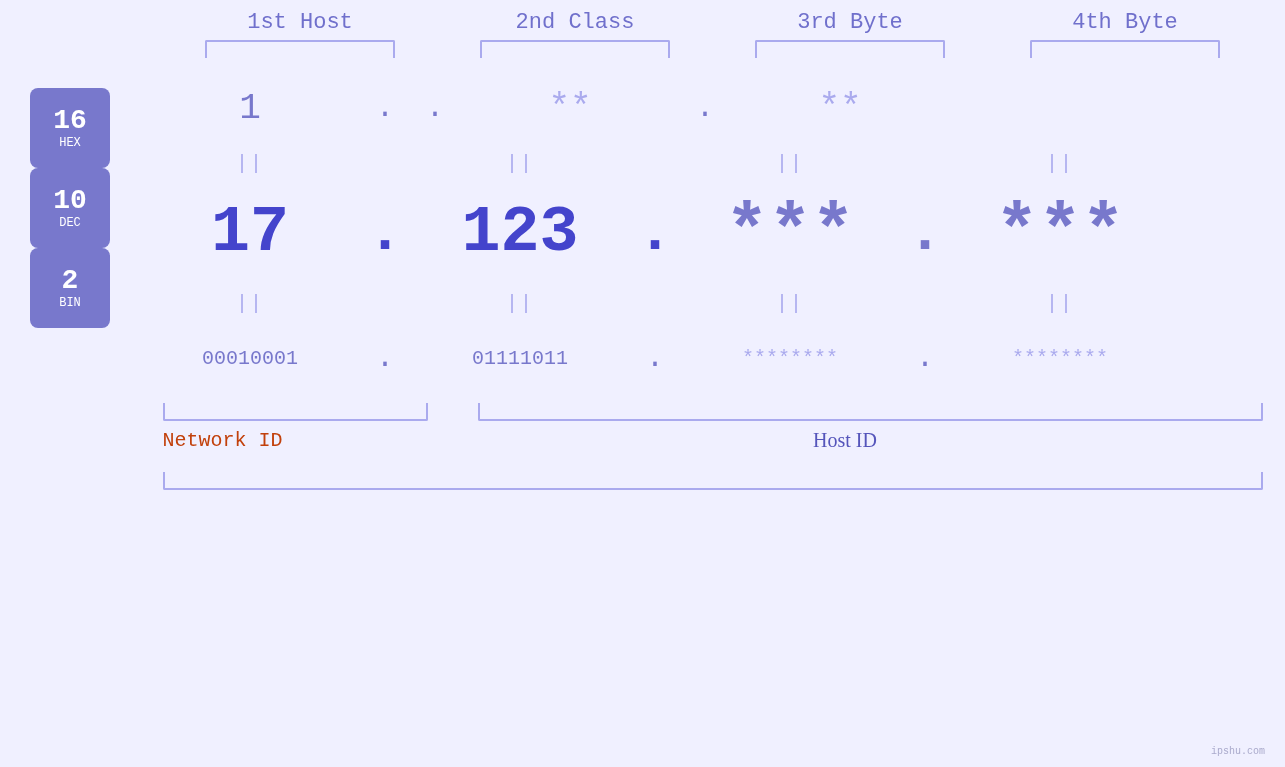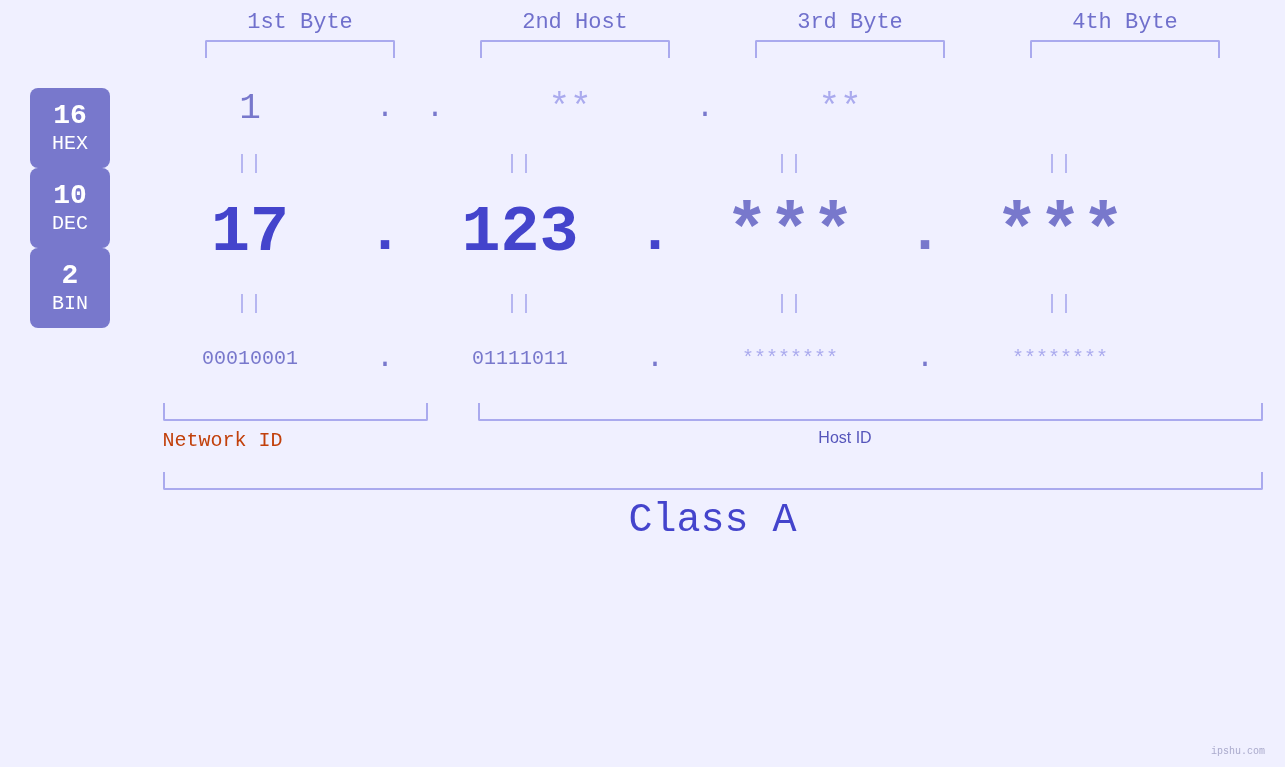--- a/index.html
+++ b/index.html
@@ -86,21 +86,21 @@
       justify-content: center;
     }
 
     .badge-number {
       font-size: 28px;
       font-weight: bold;
       line-height: 1.1;
     }
 
     .badge-label {
-      font-size: 20px;
+      font-size: 12px;
       font-weight: normal;
     }
 
     
     .values-grid {
       flex: 1;
       display: flex;
       flex-direction: column;
     }
 
@@ -257,22 +257,22 @@
       text-align: left;
       color: #c2410c;
       font-size: 20px;
       font-family: 'Courier New', Courier, monospace;
     }
 
     .host-id-label {
       flex: 1;
       text-align: center;
       color: #5555bb;
-      font-size: 16px;
-      font-family: Liberation Sans, sans-serif;
+      font-size: 20px;
+      font-family: Liberation Serif, serif;
     }
 
     
     .class-section {
       width: 1100px;
       margin-left: 140px;
       margin-top: 20px;
     }
 
     .class-bracket {
@@ -300,22 +300,22 @@
       font-size: 10px;
       font-family: 'Courier New', Courier, monospace;
     }
   </style>
 </head>
 <body>
 
 <div class="main-container">
 
   <div class="byte-headers">
-    <div class="byte-label">1st Byte</div>
-    <div class="byte-label">2nd Host</div>
+    <div class="byte-label">1st Host</div>
+    <div class="byte-label">2nd Class</div>
     <div class="byte-label">3rd Byte</div>
     <div class="byte-label">4th Byte</div>
   </div>
 
   <div class="bracket-row">
     <div class="bracket"></div>
     <div class="bracket"></div>
     <div class="bracket"></div>
     <div class="bracket"></div>
   </div>
@@ -454,18 +454,17 @@
       <div class="bottom-bracket-host"></div>
     </div>
     <div class="bottom-labels">
       <div class="network-id-label">Network ID</div>
       <div class="host-id-label">Host ID</div>
     </div>
   </div>
 
   <div class="class-section">
     <div class="class-bracket"></div>
-    <div class="class-label">Class A</div>
   </div>
 
   <div class="watermark">ipshu.com</div>
 
 </div>
 
 </body></html>

